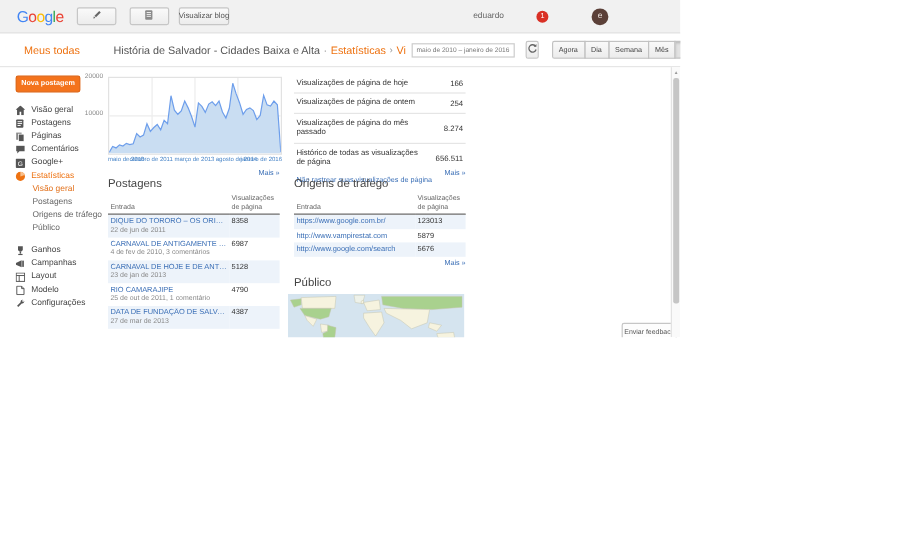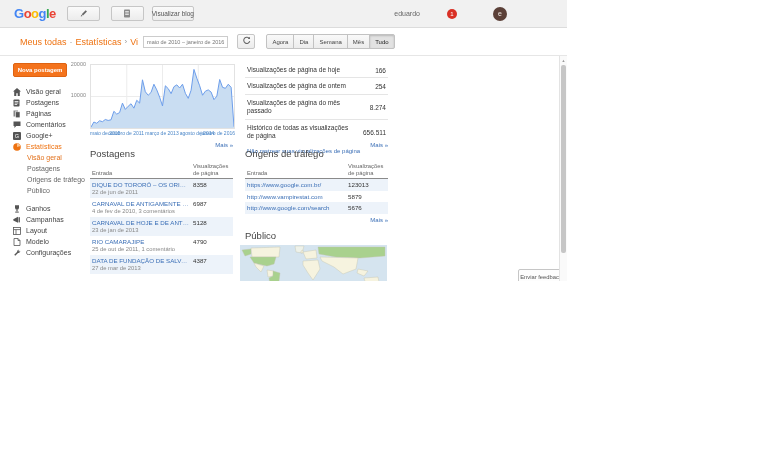--- a/index.html
+++ b/index.html
@@ -1,21 +1,21 @@
 <!DOCTYPE html>
 <html><head>
 <meta charset="utf-8">
 <style>
   html,body{margin:0;padding:0;background:#fff;}
   body{width:768px;height:460px;position:relative;font-family:"Liberation Sans",sans-serif;overflow:hidden;}
   .app{position:absolute;top:0;left:0;width:567px;height:281px;background:#fff;overflow:hidden;}
 
   
   .topbar{position:absolute;top:0;left:0;width:567px;height:27px;background:#f1f1f1;border-bottom:1px solid #dcdcdc;display:flex;align-items:center;}
-  .logo{margin-left:14px;font-size:13px;font-weight:bold;letter-spacing:-0.5px;cursor:default;}
+  .logo{margin-left:14px;font-size:13px;font-weight:normal;letter-spacing:-0.5px;cursor:default;}
   .lg-b{color:#4285F4}.lg-r{color:#EA4335}.lg-y{color:#FBBC05}.lg-g{color:#34A853}
   .tb-btn{height:15px;border:1px solid #c6c6c6;background:linear-gradient(#fafafa,#ececec);border-radius:2px;display:flex;align-items:center;justify-content:center;color:#555;font-size:6.5px;box-sizing:border-box;}
   .btn-pencil{width:33px;margin-left:11px;}
   .btn-list{width:33px;margin-left:11px;}
   .btn-view{width:42px;margin-left:8px;white-space:nowrap;padding:0 3px;}
   .tb-right{margin-left:auto;display:flex;align-items:center;}
   .username{font-size:7px;color:#666;}
   .notif-badge{width:10px;height:10px;border-radius:50%;background:#d93025;color:#fff;font-size:6px;display:flex;align-items:center;justify-content:center;margin-left:27px;}
   .avatar{width:14px;height:14px;border-radius:50%;background:#5b4038;color:#efe7e2;font-size:7px;display:flex;align-items:center;justify-content:center;margin-left:36px;margin-right:60px;}
 
@@ -118,20 +118,21 @@
       </div>
     <div class="tb-right">
       <span class="username">eduardo</span>
       <span class="notif-badge">1</span>
       <span class="avatar">e</span>
     </div>
   </div>
 
   <div class="navbar">
     <span class="meus-blogs">Meus todas</span>
+    <span class="blog-title">História de Salvador - Cidades Baixa e Alta</span>
     <span class="crumb-sep">·</span>
     <span class="section-link">Estatísticas</span>
     <span class="chev">›</span>
     <span class="page-link">Vi</span>
     <span class="date-chip">maio de 2010 – janeiro de 2016</span>
     <div class="refresh-btn">
       <span><svg width="9" height="9" viewBox="0 0 10 10">
             <path d="M8.2 3A3.4 3.4 0 1 0 8.6 5.8" fill="none" stroke="#666" stroke-width="1.2"></path>
             <path d="M8.9 0.8v2.6H6.3z" fill="#666"></path>
           </svg></span>

